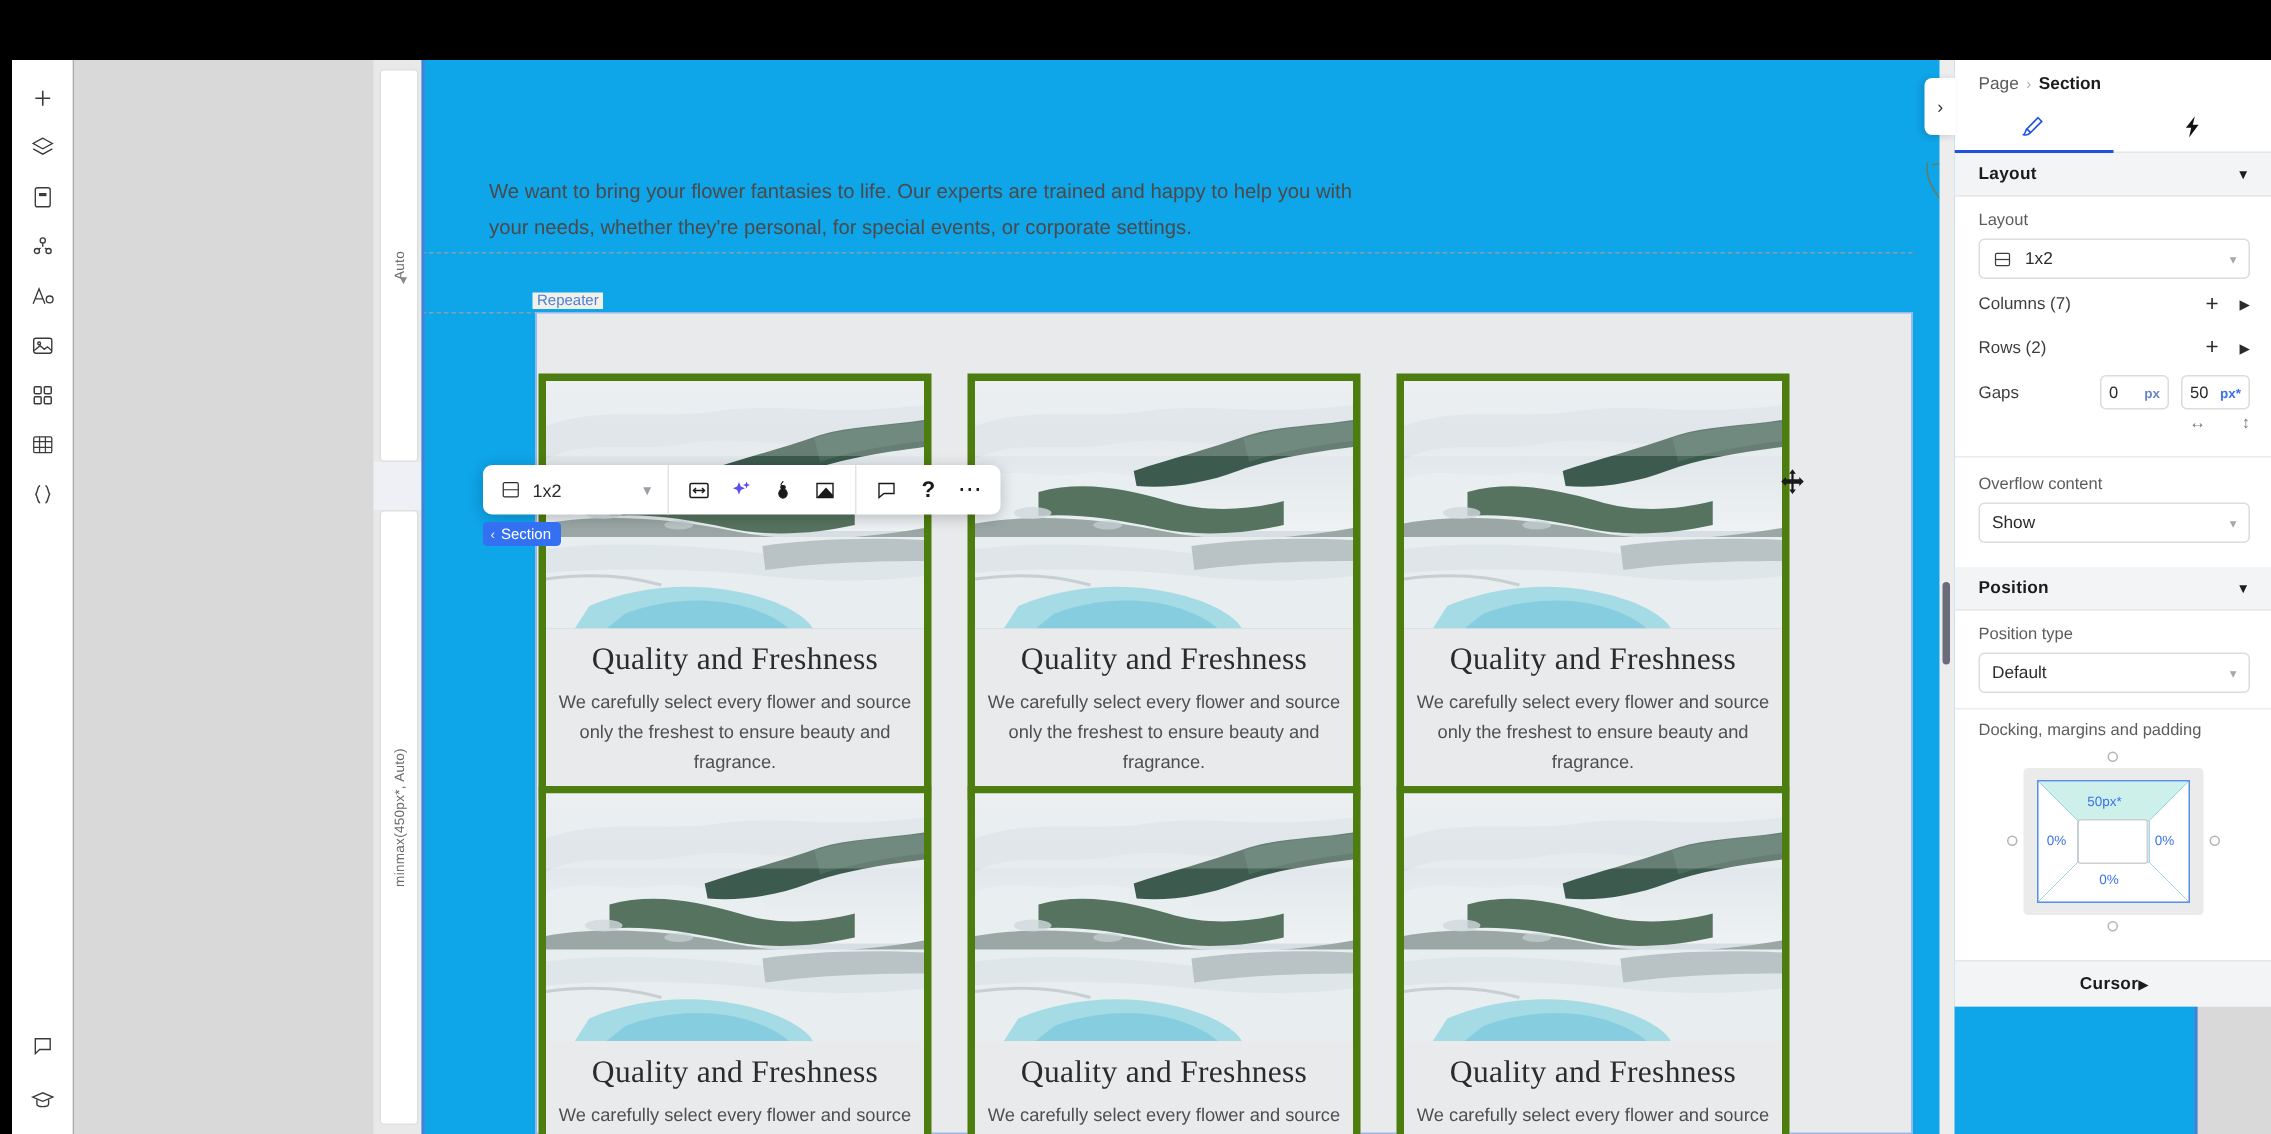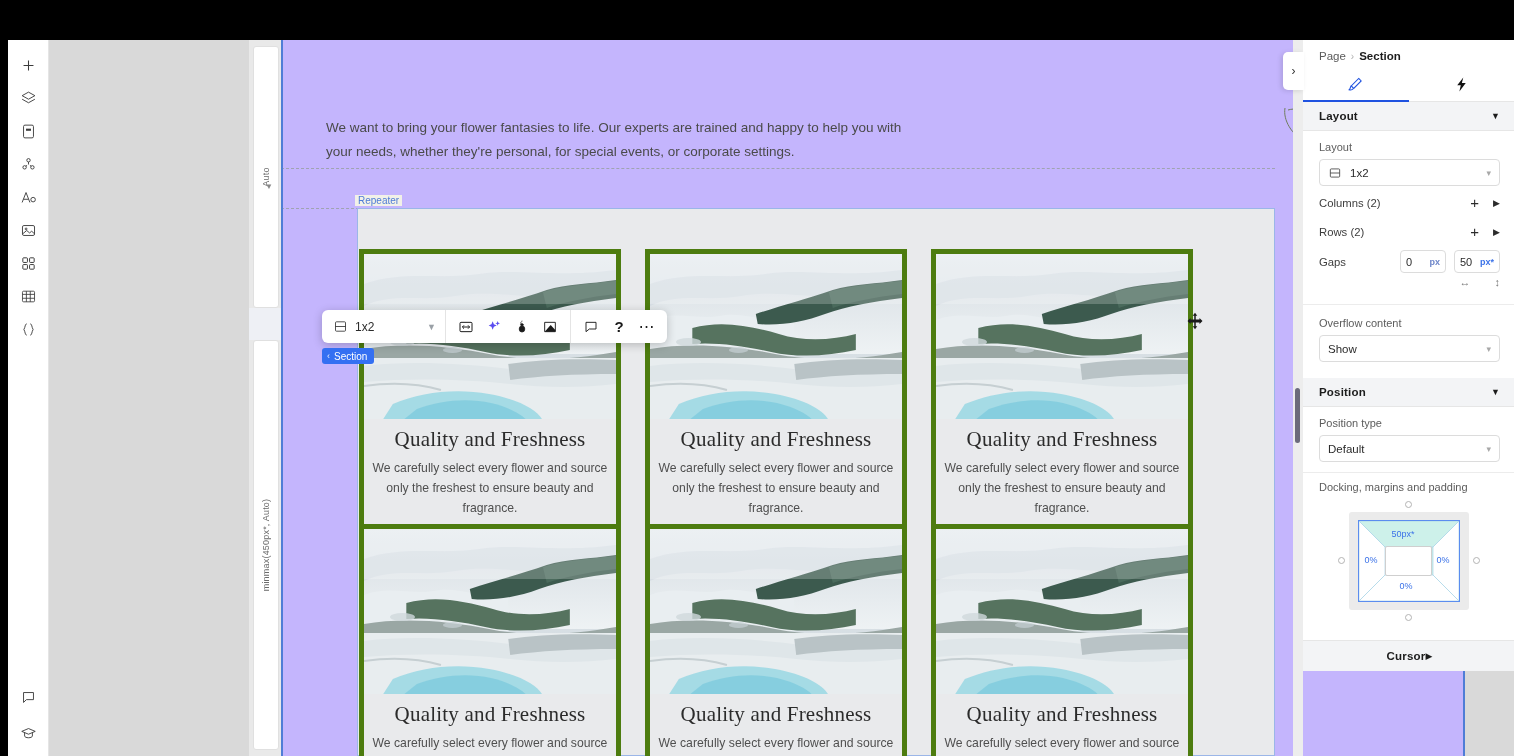--- a/index.html
+++ b/index.html
@@ -56,21 +56,21 @@
     position: absolute; left: 266px; top: 48px; width: 14px; height: 150px;
     overflow: hidden;
   }
   .desk-caret {
     position:absolute; left: 265px; top: 182px; font-size: 8px; color:#888;
   }
 
   
   .canvas {
     position: absolute; left: 281px; top: 40px; width: 1184px; height: 716px;
-    background: #c4b5fd; overflow: hidden;
+    background: #0ea5e9; overflow: hidden;
   }
   .canvas-outline { position:absolute; inset:0; border-left: 2px solid #4f7dd6; border-right:2px solid #4f7dd6; pointer-events:none;}
 
   .intro-text {
     position: absolute; left: 45px; top: 76px; width: 600px;
     font-size: 13.5px; line-height: 24px; color: #4a4a4a;
   }
 
   
   .flower-art { position: absolute; right: 10px; top: 58px; width: 175px; height: 95px; opacity: .95; }
@@ -717,21 +717,21 @@
         <svg viewBox="0 0 24 24" fill="none" stroke="currentColor" stroke-width="1.4">
             <rect x="4" y="5" width="16" height="14" rx="1.5"></rect>
             <path d="M4 12h16"></path>
           </svg>
         <span class="val">1x2</span>
         <span class="car">▾</span>
       </div>
     </div>
 
     <div class="cr-row">
-      <span class="lbl">Columns (2)</span>
+      <span class="lbl">Columns (7)</span>
       <span class="acts">
         <span class="plus">+</span>
         <span class="arr">▶</span>
       </span>
     </div>
 
     <div class="cr-row">
       <span class="lbl">Rows (2)</span>
       <span class="acts">
         <span class="plus">+</span>

